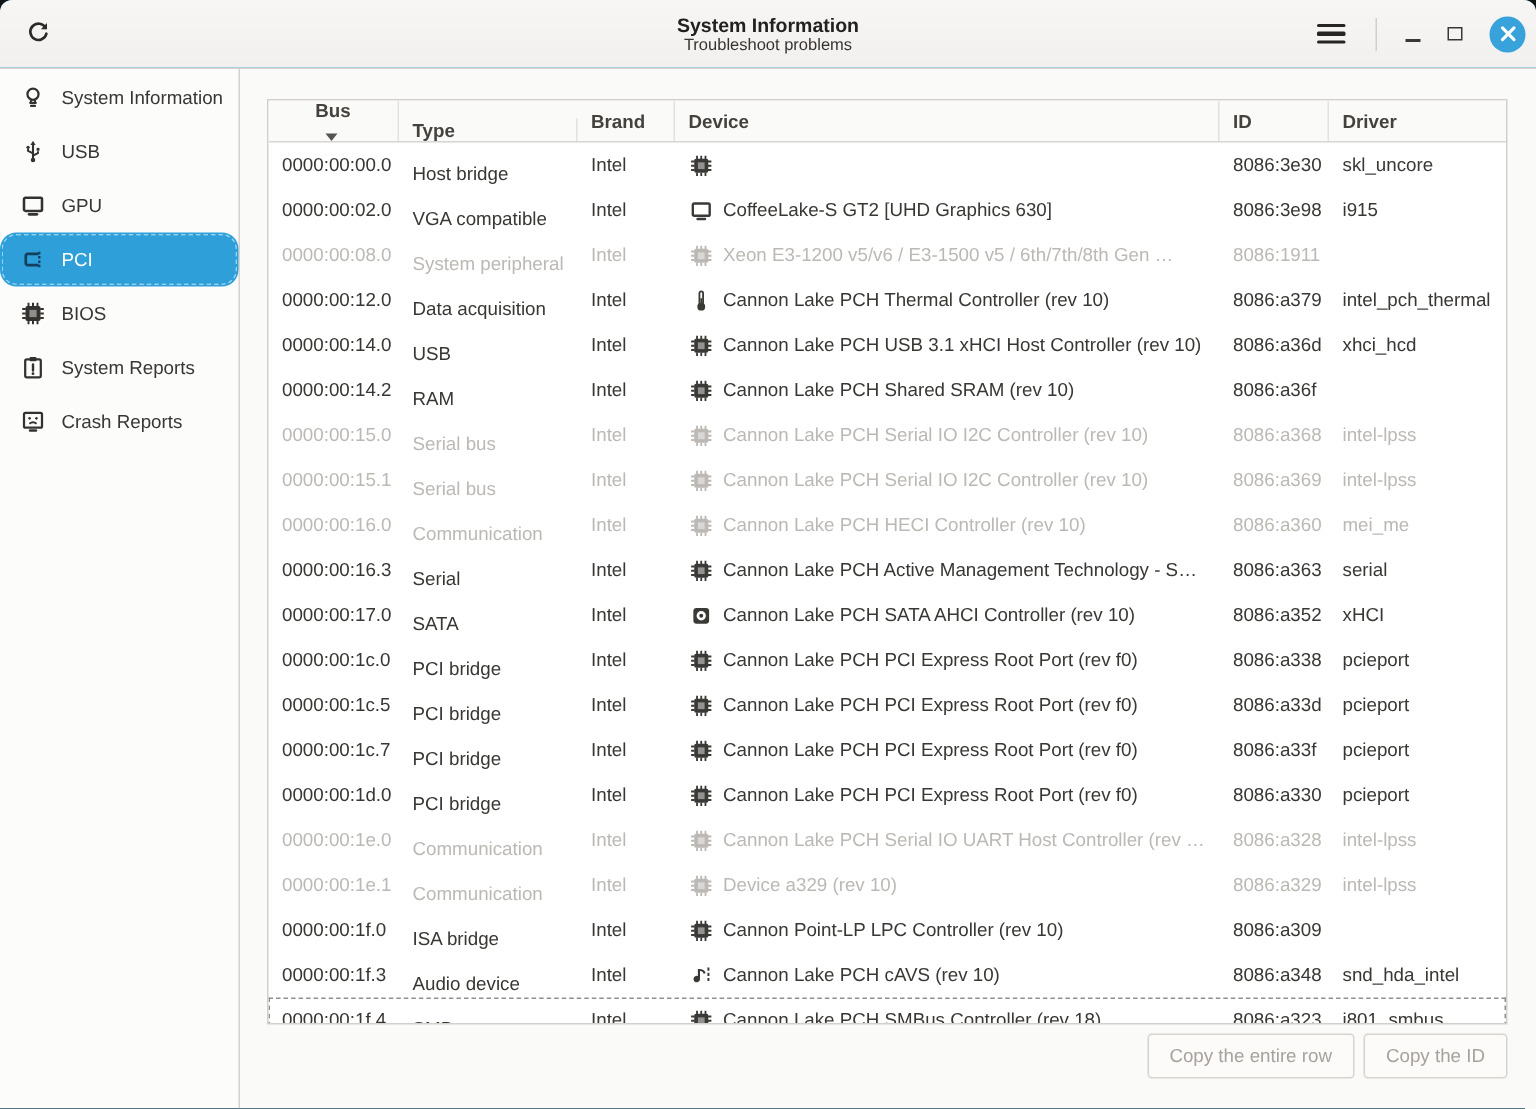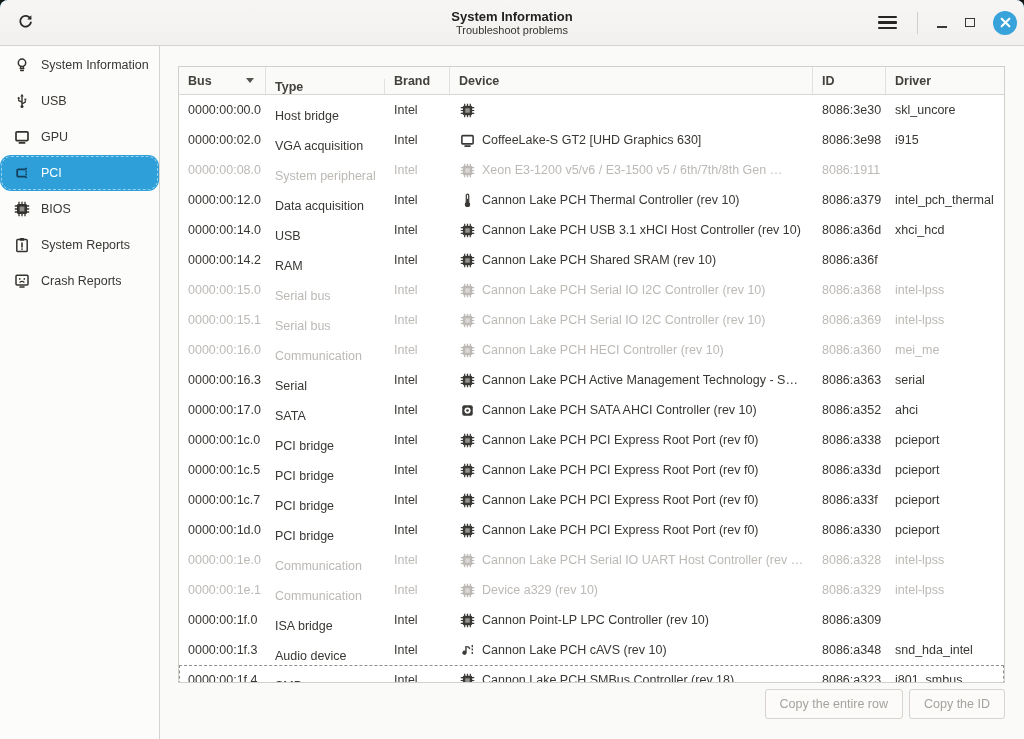--- a/index.html
+++ b/index.html
@@ -28,21 +28,21 @@
   .side-item .ic { width:17px; height:17px; display:flex; align-items:center; justify-content:center; color:#34322e; flex:0 0 17px; }
   .side-item .ic svg { width:16px; height:16px; }
   .side-item.selected { background:#2e9fd9; color:#fff; outline:1px dashed #97d3f0; outline-offset:-2px;border-radius:11px; }
   .side-item.selected .ic { color:#113f5c; }
 
   .main { flex:1; background:#fafaf8; padding:20px 19px 0 18px; min-width:0; }
   .pci-table { border:1px solid #d2d0cd; background:#fff; height:617px; overflow:hidden; }
   .thead { display:flex; height:28px; background:#fafaf9; border-bottom:1px solid #d8d6d3; }
   .th { display:flex; align-items:center; padding:0 9px; font-size:12.5px; font-weight:bold; color:#45423e; border-right:1px solid #e3e1de; }
   .th:last-child { border-right:none; }
-  .th.col-bus { justify-content:space-between; }
+  .th.col-bus { justify-content:space-between;flex-direction:column; }
   .sort-arrow { width:0; height:0; border-left:4.5px solid transparent; border-right:4.5px solid transparent; border-top:5.5px solid #57544f; margin-right:2px; }
 
   .trow { display:flex; height:30px; align-items:center; font-size:12.5px; color:#393733; }
   .trow.dim { color:#bcb9b5; }
   .trow.focused { outline:1px dashed #92908c; outline-offset:-1px; }
   .td { padding:0 9px; white-space:nowrap; overflow:hidden; height:100%; display:flex; align-items:center; }
   .col-bus    { width:87px;  flex:0 0 87px; }
   .col-type   { width:119px; flex:0 0 119px;margin-top:12px; }
   .col-brand  { width:65px;  flex:0 0 65px; }
   .col-device { width:363px; flex:0 0 363px; gap:7px; }
@@ -213,21 +213,21 @@
                     <rect x="3" y="3" width="10" height="10" rx="1.2" fill="currentColor"></rect>
                     <rect x="5.6" y="5.6" width="4.8" height="4.8" fill="#fff" opacity="0.45"></rect>
                   </svg>
                 </span>
               </div>
               <div class="td col-id">8086:3e30</div>
               <div class="td col-driver">skl_uncore</div>
             </div>
             <div class="trow">
               <div class="td col-bus">0000:00:02.0</div>
-              <div class="td col-type">VGA acquisition</div>
+              <div class="td col-type">VGA compatible</div>
               <div class="td col-brand">Intel</div>
               <div class="td col-device">
                 <span class="dev-ic">
                   <svg viewBox="0 0 16 16" fill="none" stroke="currentColor">
                     <rect x="2" y="2.8" width="12" height="8.8" rx="1" stroke-width="1.7"></rect>
                     <path d="M5.4 13.9h5.2" stroke-width="1.8" stroke-linecap="round"></path>
                   </svg>
                 </span>
                 <span class="dev-text">CoffeeLake-S GT2 [UHD Graphics 630]</span>
               </div>
@@ -392,21 +392,21 @@
                 <span class="dev-ic">
                   <svg viewBox="0 0 16 16">
                     <rect x="2.4" y="2.4" width="11.2" height="11.2" rx="2.2" fill="currentColor"></rect>
                     <circle cx="8" cy="8" r="3.3" fill="#fff"></circle>
                     <circle cx="8" cy="8" r="1.4" fill="currentColor"></circle>
                   </svg>
                 </span>
                 <span class="dev-text">Cannon Lake PCH SATA AHCI Controller (rev 10)</span>
               </div>
               <div class="td col-id">8086:a352</div>
-              <div class="td col-driver">ahci</div>
+              <div class="td col-driver">xHCI</div>
             </div>
             <div class="trow">
               <div class="td col-bus">0000:00:1c.0</div>
               <div class="td col-type">PCI bridge</div>
               <div class="td col-brand">Intel</div>
               <div class="td col-device">
                 <span class="dev-ic">
                   <svg viewBox="0 0 16 16">
                     <g stroke="currentColor" stroke-width="1.3">
                       <path d="M5 0.8v2.4M8 0.8v2.4M11 0.8v2.4M5 12.8v2.4M8 12.8v2.4M11 12.8v2.4M0.8 5h2.4M0.8 8h2.4M0.8 11h2.4M12.8 5h2.4M12.8 8h2.4M12.8 11h2.4"></path>

